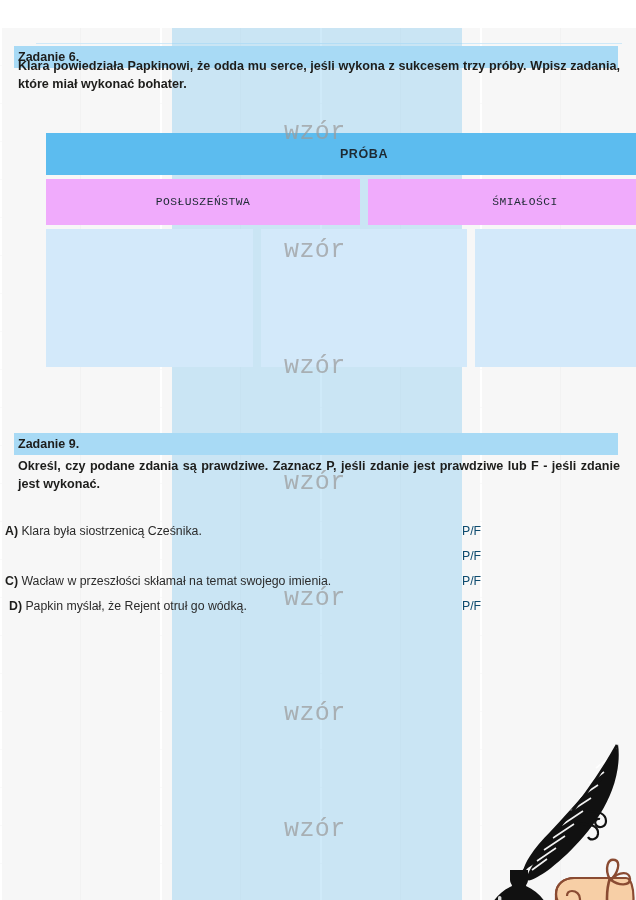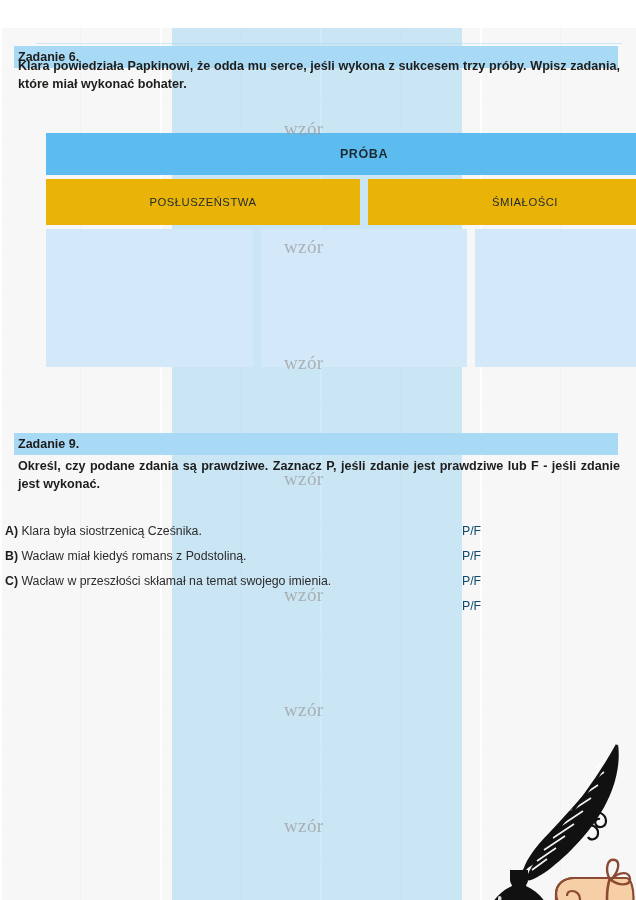--- a/index.html
+++ b/index.html
@@ -38,22 +38,22 @@
   
   .wm-band {
     position:absolute;
     left:172px; top:0; width:290px; height:900px;
     background:rgba(140,205,240,0.42);
     pointer-events:none;
   }
   .wm-text {
     position:absolute;
     color:#9b9b9b;
-    font-size:19px;
-    font-family:Liberation Serif, serif;
+    font-size:25px;
+    font-family:Liberation Mono, monospace;
     letter-spacing:.4px;
     opacity:.72;
     pointer-events:none;
     white-space:nowrap;
   }
 
   .top-rule {
     position:absolute; left:36px; top:15px; width:586px; height:1px;
     background:#cfe9f8;
   }
@@ -86,23 +86,23 @@
   .tbl { position:absolute; left:46px; top:105px; width:636px; }
   .tbl-head {
     height:42px; background:#5cbcef;
     display:flex; align-items:center; justify-content:center;
     color:#1d2a33; font-size:12.5px; font-weight:bold; letter-spacing:.6px;
   }
   .tbl-cols {
     display:flex; gap:8px; margin-top:4px;
   }
   .tbl-col-head {
-    flex:1; height:46px; background:#eab308;
+    flex:1; height:46px; background:#f0abfc;
     display:flex; align-items:center; justify-content:center;
-    color:#1d2a33; font-size:11.3px; letter-spacing:.5px;
+    color:#1d2a33; font-size:11.3px; letter-spacing:.5px;font-family:Liberation Mono, monospace;
   }
   .tbl-cells { display:flex; gap:8px; margin-top:4px; }
   .tbl-cell { flex:1; height:138px; background:#d3e9fa; }
 
   
   .tf-row { position:absolute; left:5px; width:600px; height:25px; }
   .tf-text {
     position:absolute; left:0; top:0;
     font-size:12.3px; color:#2b2b2b;
   }
@@ -150,36 +150,36 @@
 
   <div class="tf-row" style="top:496px;">
     <div class="tf-text">
       <b>A)</b>
       <span>Klara była siostrzenicą Cześnika.</span>
     </div>
     <div class="tf-mark">P/F</div>
   </div>
 
   <div class="tf-row" style="top:521px;">
-    <div class="tf-text">
-      <b>B)</b>
-      <span>Wacław miał kiedyś romans z Podstoliną.</span>
-    </div>
     <div class="tf-mark">P/F</div>
   </div>
 
   <div class="tf-row" style="top:546px;">
     <div class="tf-text">
       <b>C)</b>
       <span>Wacław w przeszłości skłamał na temat swojego imienia.</span>
     </div>
     <div class="tf-mark">P/F</div>
   </div>
 
   <div class="tf-row" style="top:571px;">
+    <div class="tf-text" style="left:4px;">
+      <b>D)</b>
+      <span>Papkin myślał, że Rejent otruł go wódką.</span>
+    </div>
     <div class="tf-mark">P/F</div>
   </div>
 
   <div class="wm-text" style="left:284px; top:90px;">wzór</div>
   <div class="wm-text" style="left:284px; top:208px;">wzór</div>
   <div class="wm-text" style="left:284px; top:324px;">wzór</div>
   <div class="wm-text" style="left:284px; top:440px;">wzór</div>
   <div class="wm-text" style="left:284px; top:556px;">wzór</div>
   <div class="wm-text" style="left:284px; top:671px;">wzór</div>
   <div class="wm-text" style="left:284px; top:787px;">wzór</div>

